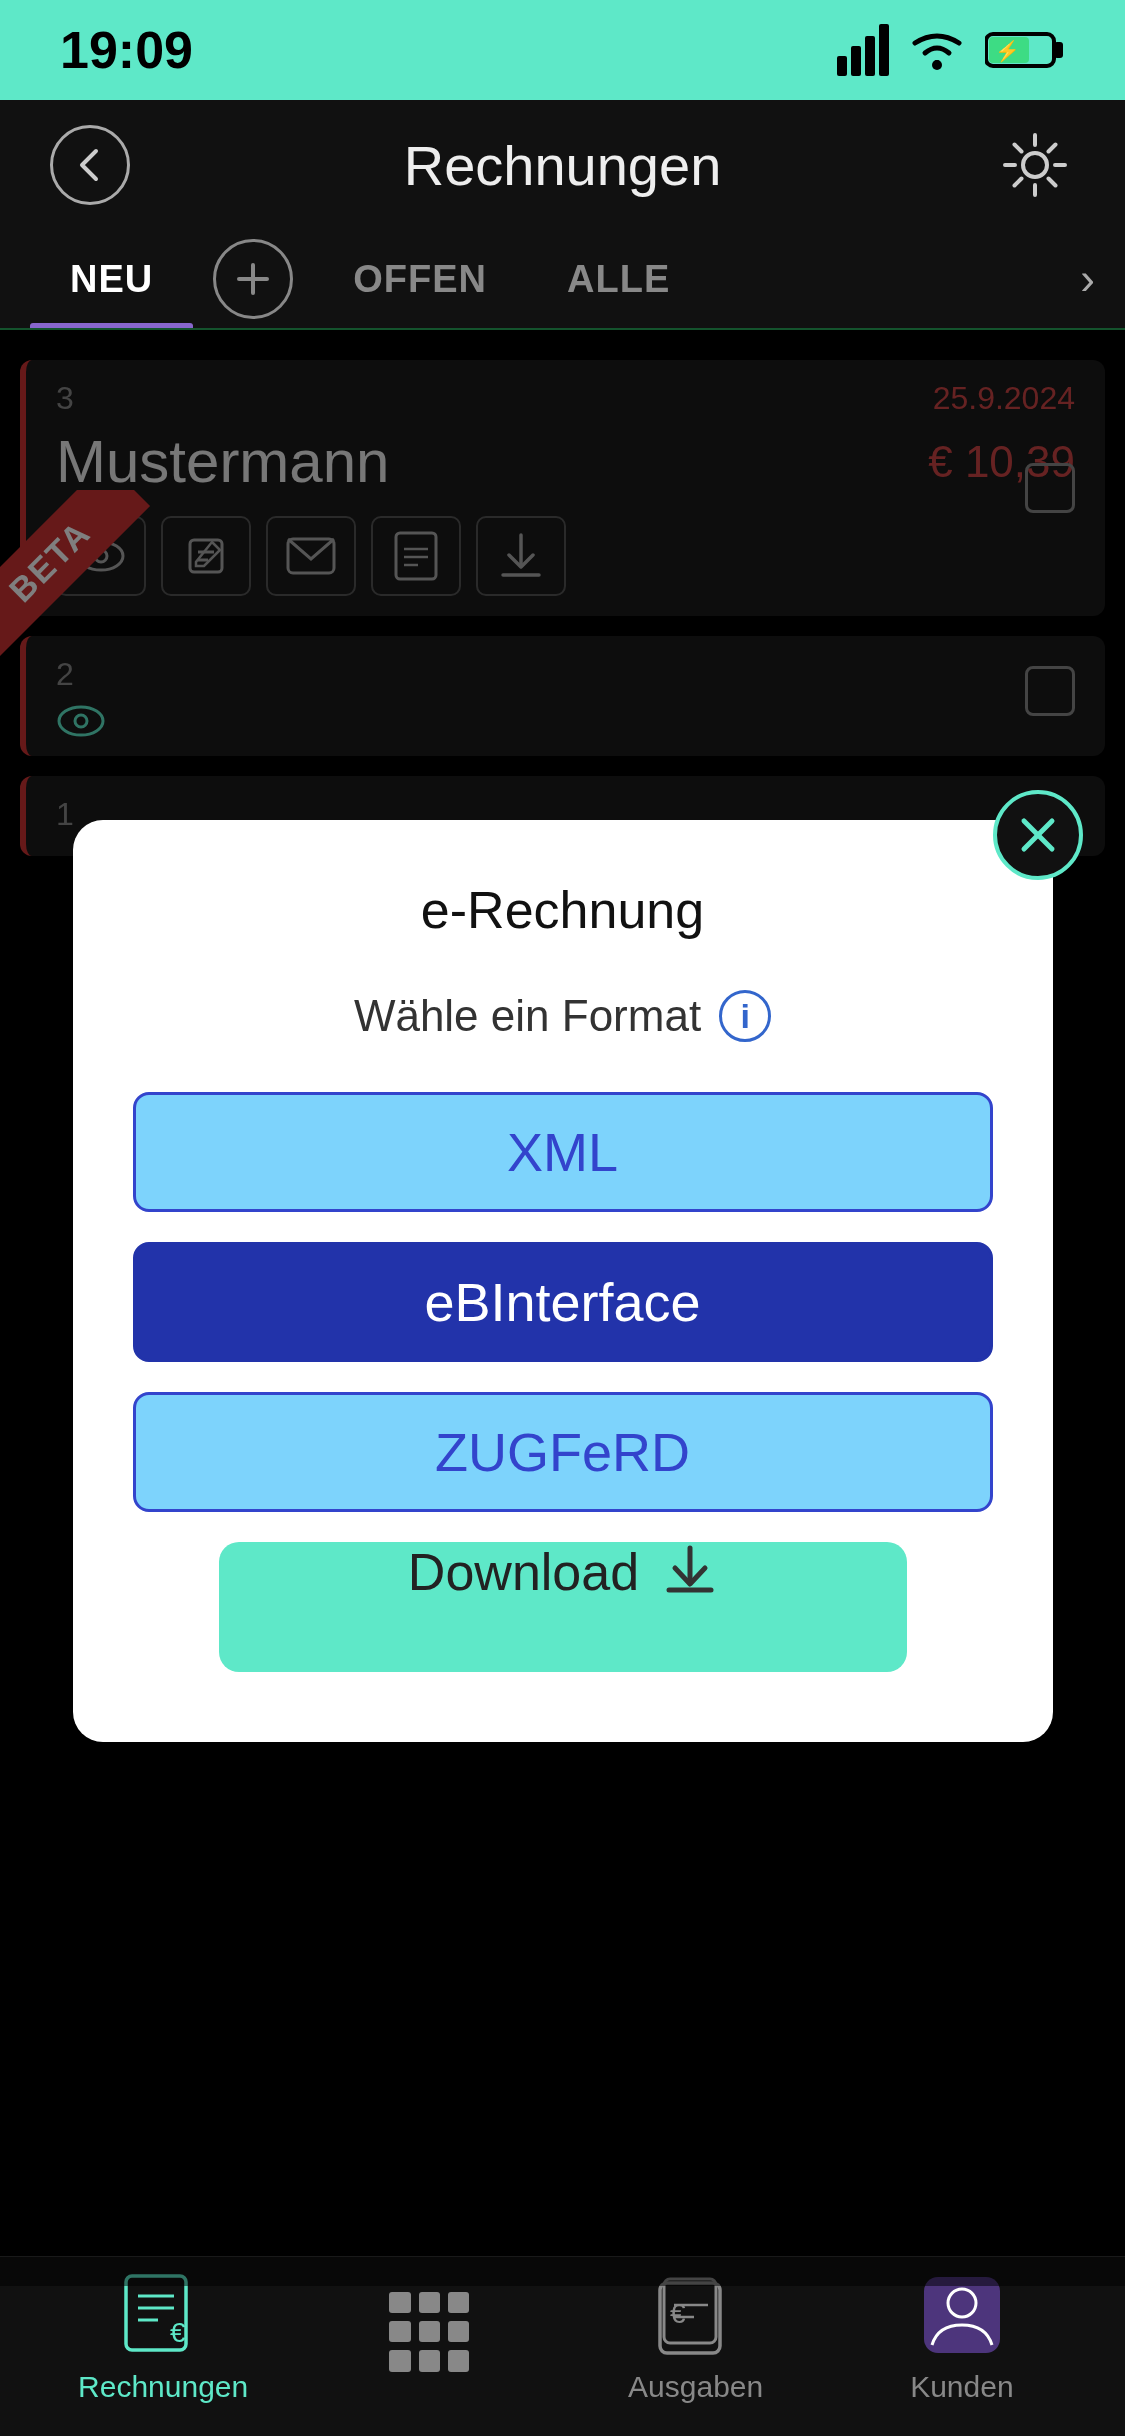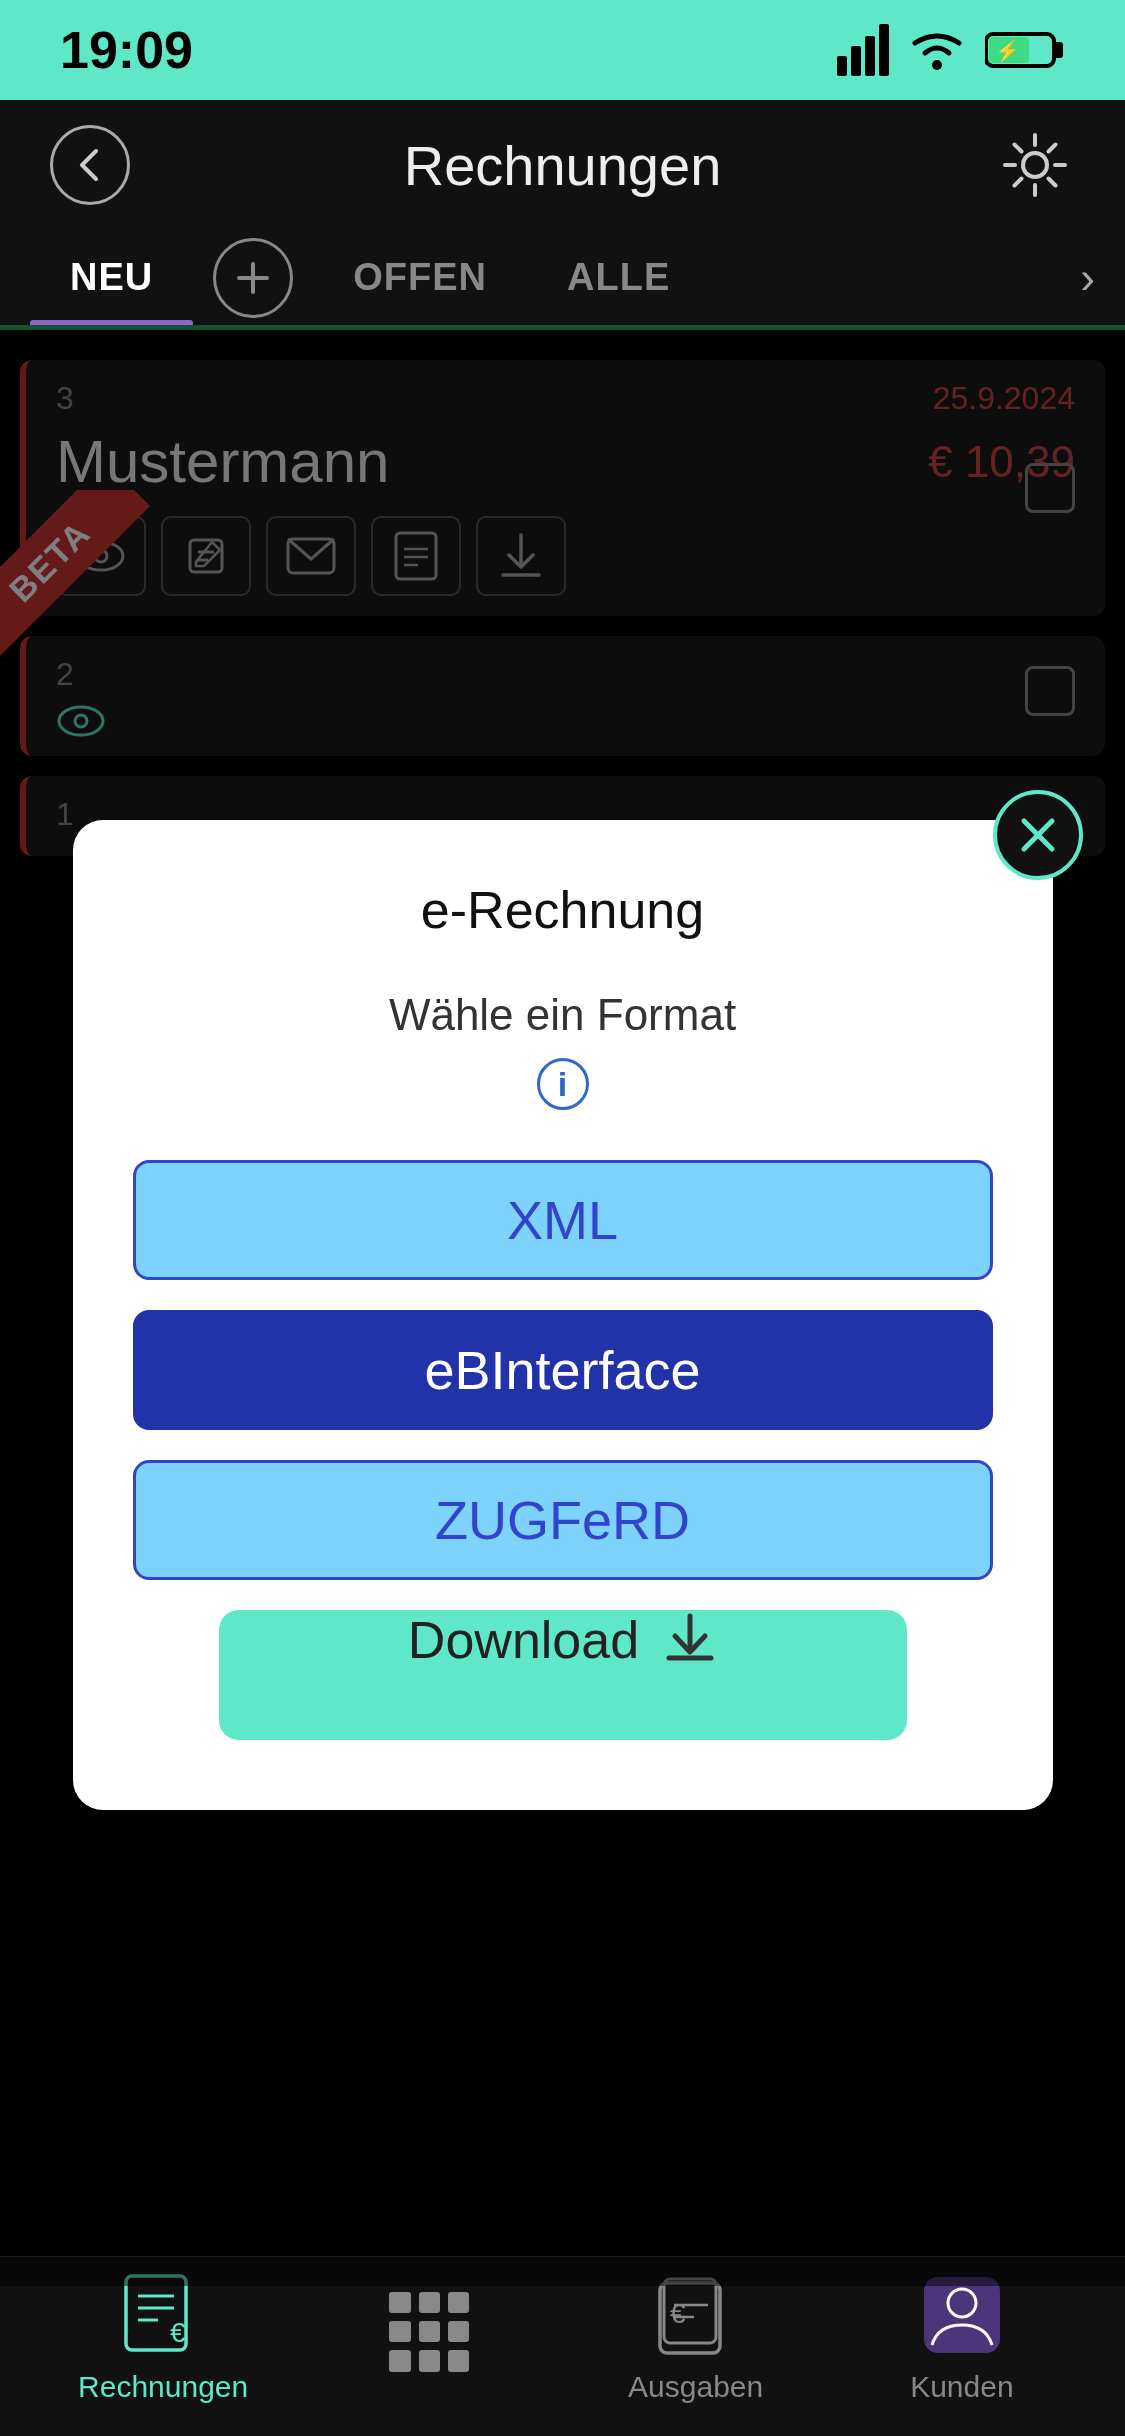--- a/index.html
+++ b/index.html
@@ -73,21 +73,21 @@
     }
 
     
     .tabs {
       width: 100%;
       height: 100px;
       background: #111;
       display: flex;
       align-items: center;
       padding: 0 30px;
-      border-bottom: 5px solid #14532d;
+      border-bottom: 2px solid #14532d;
       gap: 0;
     }
     .tab {
       padding: 0 40px;
       height: 100%;
       display: flex;
       align-items: center;
       justify-content: center;
       font-size: 38px;
       font-weight: 600;
@@ -283,21 +283,20 @@
       cursor: pointer;
       z-index: 10;
     }
 
     .modal-subtitle-row {
       display: flex;
       align-items: center;
       justify-content: center;
       gap: 18px;
       margin-bottom: 50px;
-      flex-direction: column;
     }
     .modal-subtitle {
       font-size: 44px;
       color: #333;
       font-weight: 400;
     }
     .info-icon {
       width: 52px;
       height: 52px;
       border: 3px solid #3366cc;

